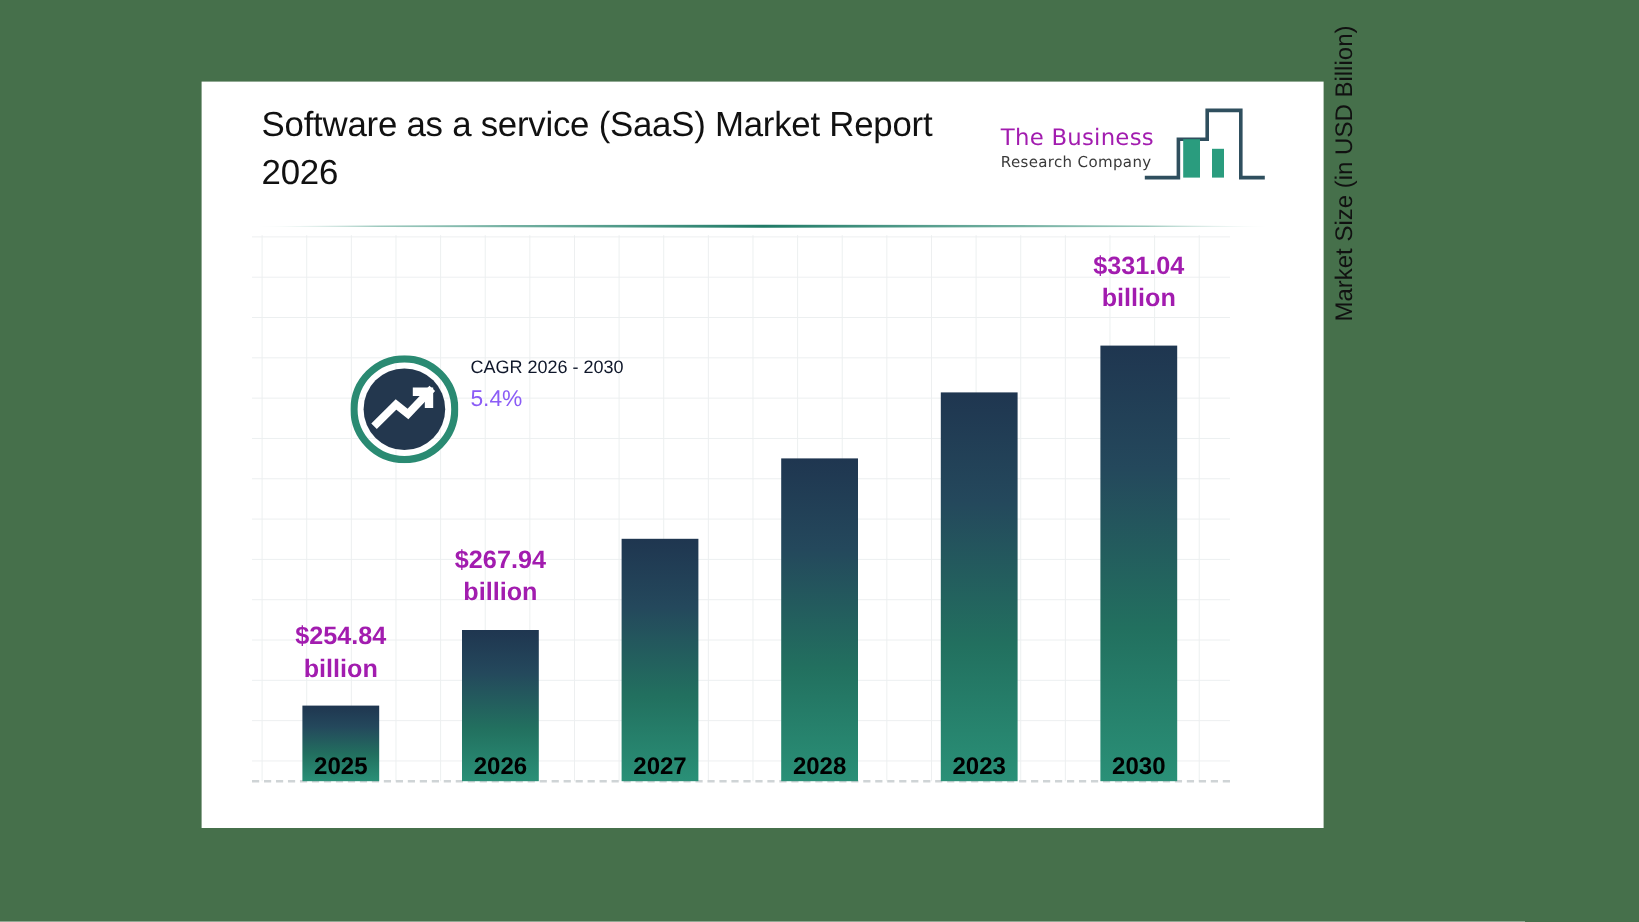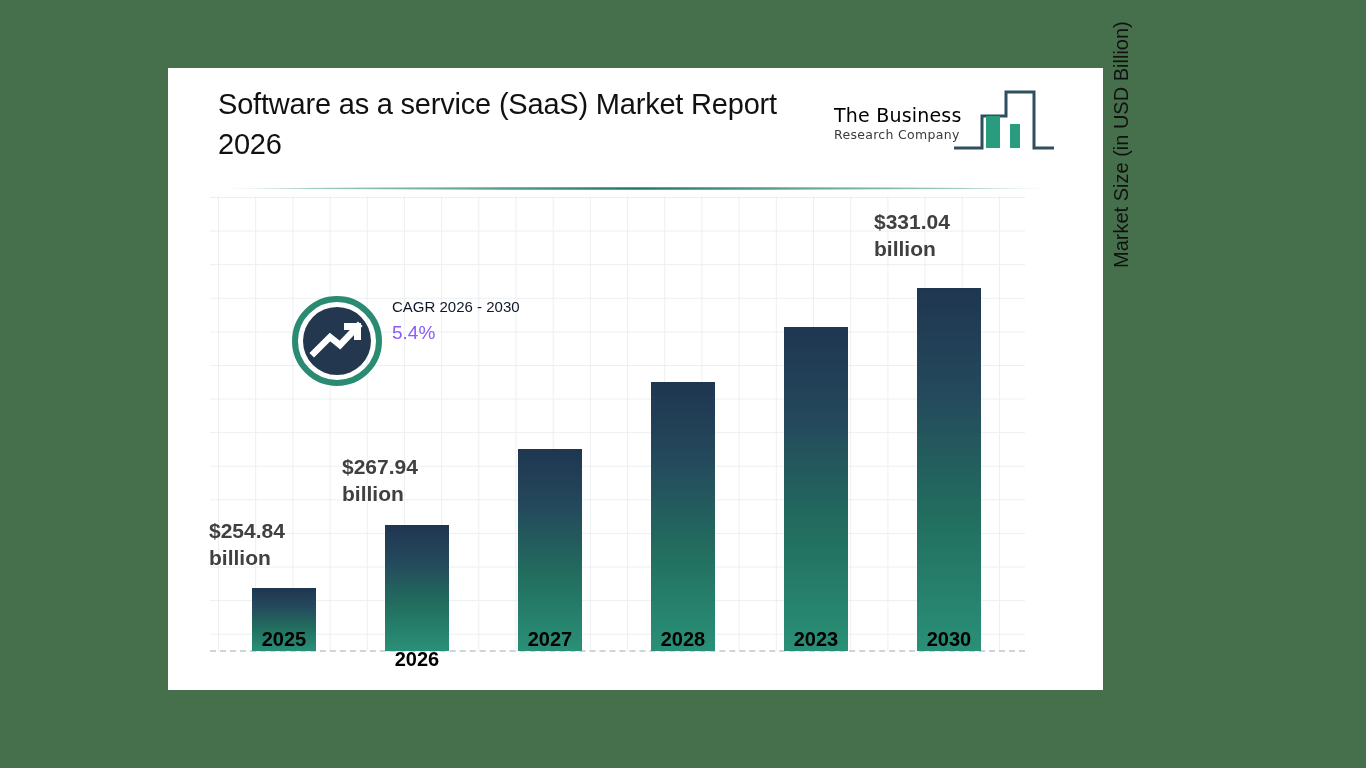--- a/index.html
+++ b/index.html
@@ -53,21 +53,21 @@
   }
   .logo-text {
     position: absolute;
     left: 4px;
     top: 24px;
     width: 140px;
     text-align: left;
   }
   .logo-line1 {
     font-size: 19px;
-    color: #000000;
+    color: #a21caf;
     letter-spacing: 0.2px;
     font-family: "DejaVu Sans", sans-serif;
   }
   .logo-line2 {
     font-size: 12.5px;
     color: #3a3a3a;
     letter-spacing: 0.3px;
     margin-top: 1px;
     font-family: "DejaVu Sans", sans-serif;
   }
@@ -123,23 +123,24 @@
   }
   .bar {
     position: absolute;
     bottom: 0;
     width: 64px;
     background: linear-gradient(to bottom, #1f3650 0%, #24485c 28%, #22705f 65%, #2a9077 100%);
   }
   .bar-label {
     position: absolute;
     width: 150px;
+    text-align: center;
     font-size: 21px;
     font-weight: bold;
-    color: #404040;
+    color: #a21caf;
     line-height: 1.28;
   }
 
   
   .xaxis {
     position: absolute;
     left: 42px;
     top: 560px;
     width: 852px;
     height: 30px;
@@ -265,21 +266,21 @@
       </svg>
       <div class="cagr-text">
         <div class="cagr-period">CAGR 2026 - 2030</div>
         <div class="cagr-value">5.4%</div>
       </div>
     </div>
   </div>
 
   <div class="xaxis">
     <div class="xtick" style="left:14px;">2025</div>
-    <div class="xtick" style="left:147px;margin-top:20px;">2026</div>
+    <div class="xtick" style="left:147px;">2026</div>
     <div class="xtick" style="left:280px;">2027</div>
     <div class="xtick" style="left:413px;">2028</div>
     <div class="xtick" style="left:546px;">2023</div>
     <div class="xtick" style="left:679px;">2030</div>
   </div>
 
   <div class="yaxis-title">Market Size (in USD Billion)</div>
 
 </div>
 

